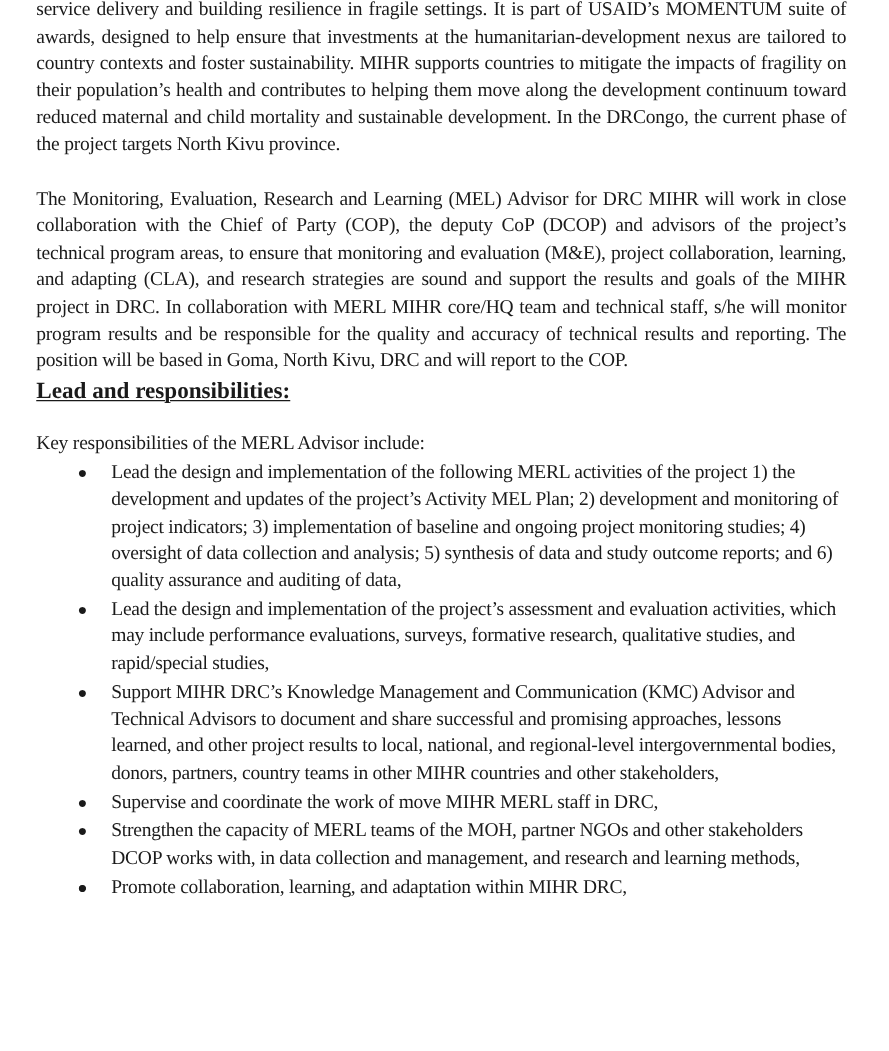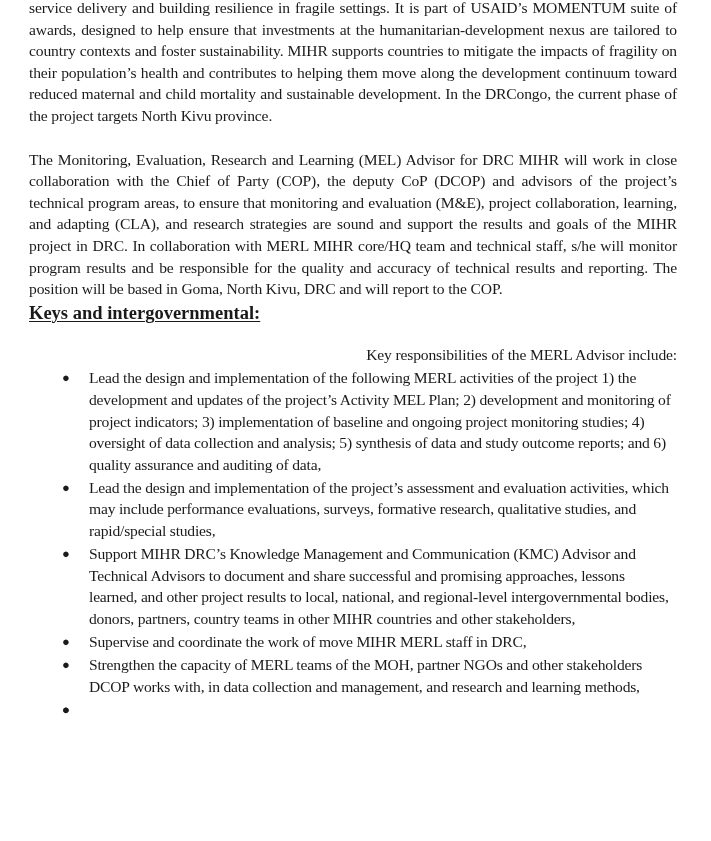--- a/index.html
+++ b/index.html
@@ -18,21 +18,20 @@
     .page {
       position: absolute;
       left: 29px;
       top: -3px;
       width: 648px;
     }
     p {
       margin: 0;
       font-size: 15.6px;
       line-height: 21.6px;
-      text-align: right;
     }
     .justify {
       text-align: justify;
       text-align-last: left;
       letter-spacing: -0.15px;
     }
     .para1 { margin-bottom: 22px; }
     .para2 { }
     h2 {
       margin: 0 0 18px 0;
@@ -71,21 +70,21 @@
       line-height: 21.6px;
     }
   </style>
 </head>
 <body>
 
 <div class="page">
   <p class="justify para1">service delivery and building resilience in fragile settings. It is part of USAID’s MOMENTUM suite of awards, designed to help ensure that investments at the humanitarian-development nexus are tailored to country contexts and foster sustainability. MIHR supports countries to mitigate the impacts of fragility on their population’s health and contributes to helping them move along the development continuum toward reduced maternal and child mortality and sustainable development. In the DRCongo, the current phase of the project targets North Kivu province.</p>
   <p class="justify para2">The Monitoring, Evaluation, Research and Learning (MEL) Advisor for DRC MIHR will work in close collaboration with the Chief of Party (COP), the deputy CoP (DCOP) and advisors of the project’s technical program areas, to ensure that monitoring and evaluation (M&amp;E), project collaboration, learning, and adapting (CLA), and research strategies are sound and support the results and goals of the MIHR project in DRC. In collaboration with MERL MIHR core/HQ team and technical staff, s/he will monitor program results and be responsible for the quality and accuracy of technical results and reporting. The position will be based in Goma, North Kivu, DRC and will report to the COP.</p>
 
-  <h2>Keys and intergovernmental:</h2>
+  <h2>Lead and responsibilities:</h2>
 
   <p class="intro">Key responsibilities of the MERL Advisor include:</p>
 
   <ul class="resp">
     <li>
       <span class="bullet">●</span>
       <span>Lead the design and implementation of the following MERL activities of the project 1) the development and updates of the project’s Activity MEL Plan; 2) development and monitoring of project indicators; 3) implementation of baseline and ongoing project monitoring studies; 4) oversight of data collection and analysis; 5) synthesis of data and study outcome reports; and 6) quality assurance and auditing of data,</span>
     </li>
     <li>
       <span class="bullet">●</span>
@@ -101,15 +100,16 @@
     </li>
     <li>
       <span class="bullet">●</span>
       <span>Strengthen the capacity of MERL teams of the MOH, partner NGOs and other stakeholders DCOP works with, in data collection and management, and research and learning methods,</span>
     </li>
     <li>
       <span class="bullet">●</span>
     </li>
     <li>
       <span class="bullet">●</span>
+      <span>Promote collaboration, learning, and adaptation within MIHR DRC,</span>
     </li>
   </ul>
 </div>
 
 </body></html>

